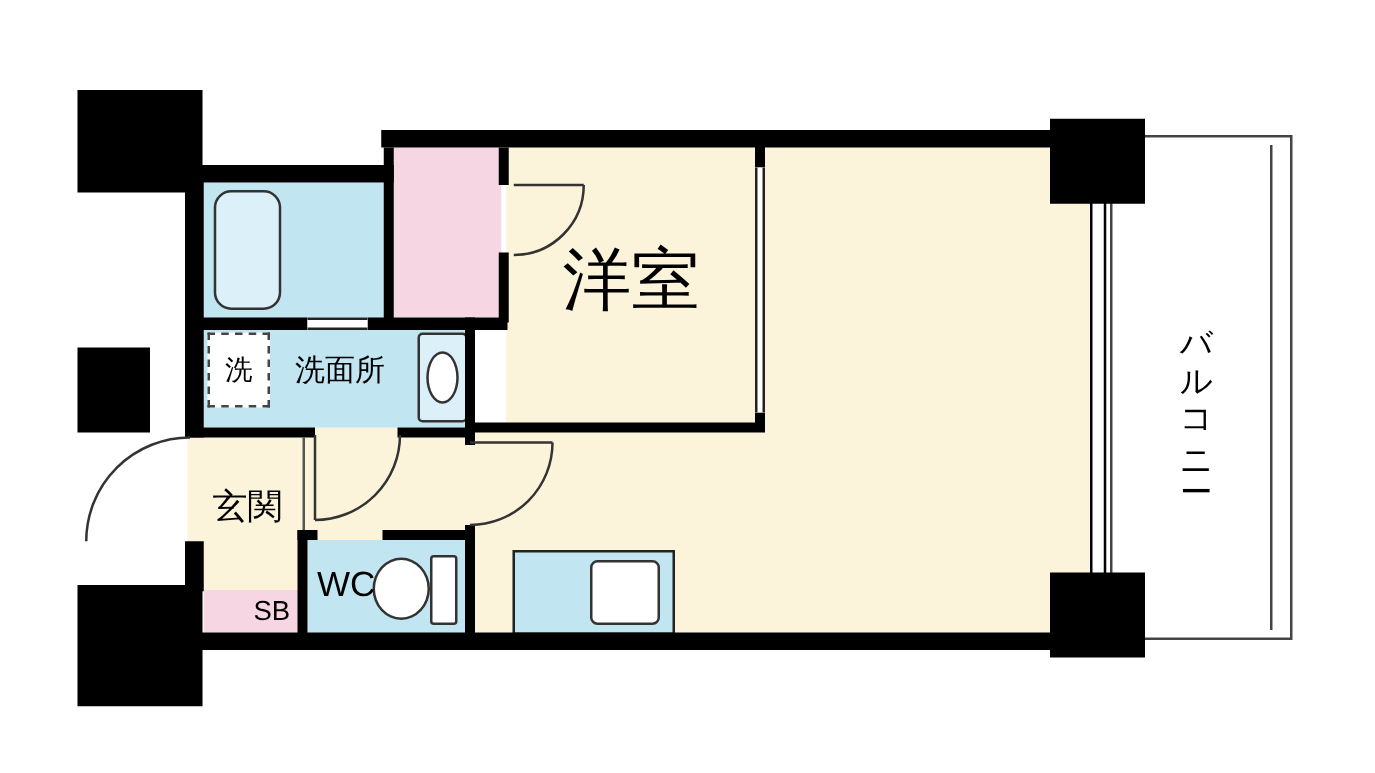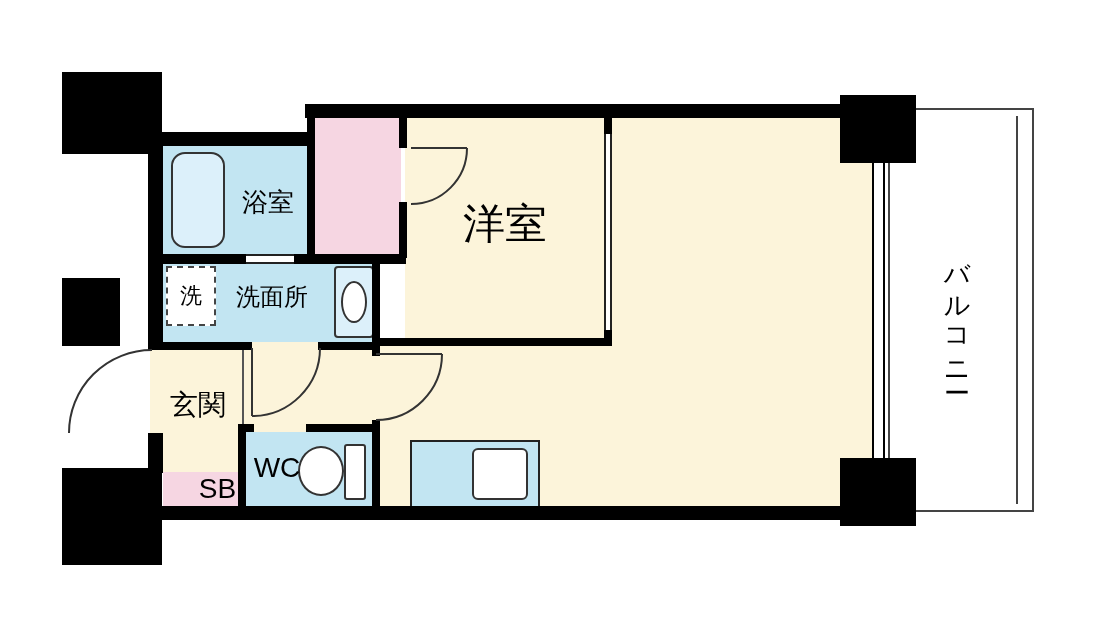--- a/index.html
+++ b/index.html
@@ -52,21 +52,21 @@
   <div class="abs floor-cream" style="left:608px;top:112px;width:272px;height:396px;"></div>
   <div class="abs floor-cream" style="left:376px;top:340px;width:236px;height:168px;"></div>
   <div class="abs floor-cream" style="left:150px;top:342px;width:230px;height:130px;"></div>
 
   <div class="abs room-blue" style="left:163px;top:146px;width:148px;height:110px;"></div>
   <div class="abs room-blue" style="left:163px;top:262px;width:210px;height:80px;"></div>
   <div class="abs room-blue" style="left:246px;top:432px;width:126px;height:76px;"></div>
   <div class="abs room-blue" style="left:410px;top:440px;width:130px;height:68px;border:2px solid #222;"></div>
   <div class="abs room-pink" style="left:313px;top:118px;width:88px;height:136px;"></div>
 
-  <div class="abs room-pink label" style="left:163px;top:472px;width:76px;height:34px;font-size:28px;padding-left:33px;">
+  <div class="abs room-pink label" style="left:163px;top:472px;width:76px;height:34px;font-size:22px;padding-left:33px;">
     <span>SB</span>
   </div>
 
   <div class="abs label" style="left:166px;top:266px;width:50px;height:60px;background:#fff;border:2px dashed #444;font-size:22px;">
     <span>洗</span>
   </div>
 
   <div class="abs" style="left:171px;top:152px;width:54px;height:96px;background:var(--blue-light,#dcf0fa);border:2px solid #333;border-radius:14px;"></div>
   <div class="abs" style="left:334px;top:266px;width:40px;height:72px;background:var(--blue-light,#dcf0fa);border:2px solid #333;border-radius:4px;"></div>
   <div class="abs" style="left:341px;top:281px;width:26px;height:42px;background:#fff;border:2px solid #333;border-radius:50%;"></div>
@@ -107,26 +107,23 @@
   <div class="abs pillar" style="left:62px;top:468px;width:100px;height:97px;"></div>
   <div class="abs pillar" style="left:840px;top:458px;width:76px;height:68px;"></div>
 
   <svg class="abs arcs" style="left:0;top:0;" width="1100" height="618" viewBox="0 0 1100 618">
     <path d="M 411 148 L 467 148 M 467 148 A 56 56 0 0 1 411 204" fill="none" stroke="#333" stroke-width="2"></path>
     <path d="M 152 350 A 83 83 0 0 0 69 433" fill="none" stroke="#333" stroke-width="2"></path>
     <path d="M 252 348 L 252 416 M 320 348 A 68 68 0 0 1 252 416" fill="none" stroke="#333" stroke-width="2"></path>
     <path d="M 376 354 L 442 354 M 442 354 A 66 66 0 0 1 376 420" fill="none" stroke="#333" stroke-width="2"></path>
   </svg>
 
-  <div class="abs label" style="left:222px;top:188px;width:92px;height:30px;font-size:26px;">
-    <span>浴室</span>
-  </div>
 
 
-  <div class="abs label-col" style="left:405px;top:164px;width:200px;height:120px;font-size:42px;">
+  <div class="abs label-col" style="left:405px;top:164px;width:200px;height:120px;font-size:55px;">
     <div>洋室</div>
   </div>
 
   <div class="abs label-col" style="left:610px;top:250px;width:268px;height:126px;font-size:44px;">
   </div>
 
   <div class="abs label vertical-text" style="left:936px;top:224px;width:42px;height:180px;font-size:26px;">
     <span>バルコニー</span>
   </div>
 

